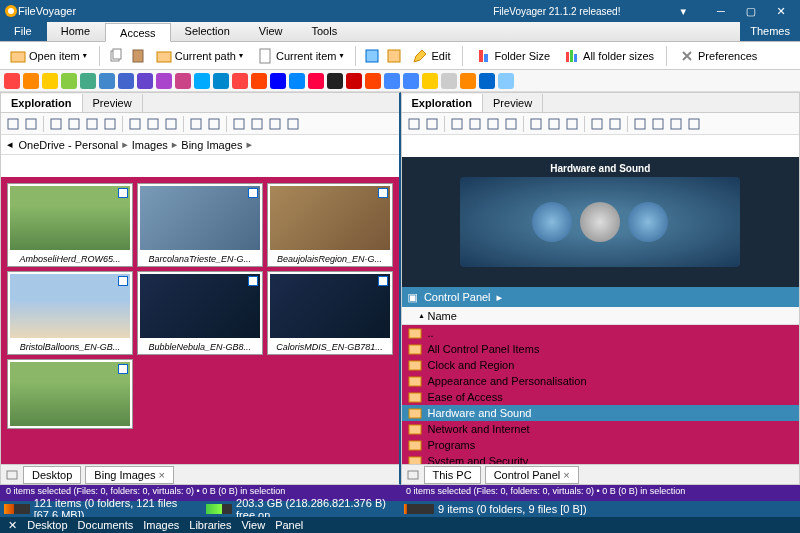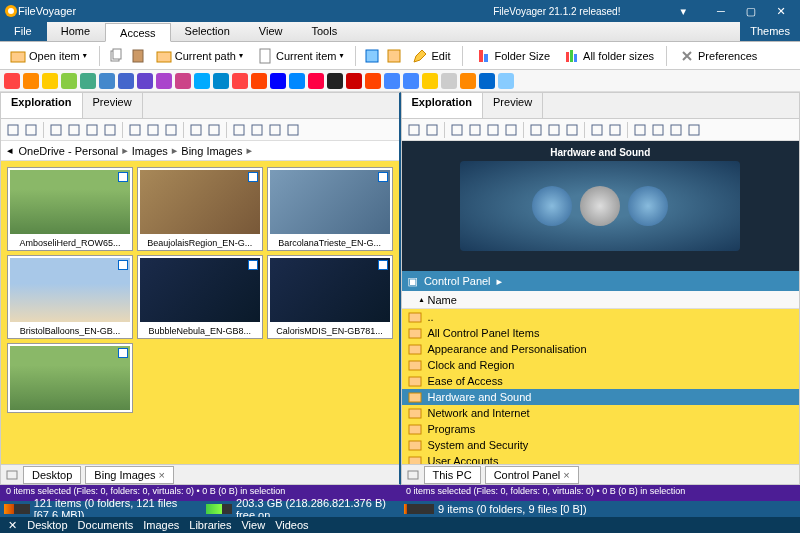--- a/index.html
+++ b/index.html
@@ -15,32 +15,32 @@
 .menubar .themes { margin-left: auto; background: #1a5a8a; color: #fff; padding: 3px 10px; }
 .ribbon { background: #fff; height: 28px; display: flex; align-items: center; gap: 6px; padding: 0 6px; border-bottom: 1px solid #ccc; }
 .ribbon .sep { width: 1px; height: 20px; background: #ccc; margin: 0 2px; }
 .ribbon .btn { display: flex; align-items: center; gap: 3px; cursor: pointer; padding: 2px 4px; }
 .ribbon .ico { width: 16px; height: 16px; display: inline-block; }
 .iconstrip { height: 22px; display: flex; align-items: center; gap: 3px; padding: 0 4px; background: #f7f7f7; border-bottom: 1px solid #ddd; overflow: hidden; }
 .iconstrip .i { width: 16px; height: 16px; border-radius: 3px; flex-shrink: 0; }
 .panels { flex: 1; display: flex; min-height: 0; }
 .panel { flex: 1; display: flex; flex-direction: column; min-width: 0; border: 1px solid #ccc; }
 .panel.left { border-right: 2px solid #1a5a8a; }
-.ptabs { display: flex; background: #f0f0f0; height: 26px; border-bottom: 1px solid #ccc; }
+.ptabs { display: flex; background: #f0f0f0; height: 20px; border-bottom: 1px solid #ccc; align-items: flex-end; }
 .ptabs .t { padding: 3px 10px; cursor: pointer; border-right: 1px solid #ccc; }
 .ptabs .t.active { background: #fff; font-weight: bold; }
 .toolbar2 { height: 22px; display: flex; align-items: center; gap: 2px; padding: 0 4px; background: #fafafa; border-bottom: 1px solid #ddd; }
 .toolbar2 .tb { width: 16px; height: 16px; cursor: pointer; display: flex; align-items: center; justify-content: center; }
 .toolbar2 .tsep { width: 1px; height: 16px; background: #ccc; margin: 0 2px; }
 .breadcrumb { height: 20px; display: flex; align-items: center; padding: 0 6px; background: #fff; border-bottom: 1px solid #ddd; font-size: 10px; }
 .breadcrumb .seg { cursor: pointer; }
 .breadcrumb .arr { margin: 0 4px; color: #666; }
-.content { flex: 1; overflow: auto; background: #fde047; min-height: 0; position: relative; }
+.content { flex: 1; overflow: auto; background: #be185d; min-height: 0; position: relative; margin-top: 22px; }
 .thumbgrid { display: grid; grid-template-columns: repeat(3, 1fr); gap: 4px; padding: 6px; }
-.thumb { border: 1px solid #999; background: #fff; text-align: center; }
+.thumb { border: 1px solid #999; background: #fff; text-align: center; font-style: italic; }
 .thumb .img { height: 64px; background: linear-gradient(135deg,#7a9bb8,#4a6a88); margin: 2px; position: relative; }
 .thumb .img.sky { background: linear-gradient(#a8c8e8 40%,#e8d8b8); }
 .thumb .img.dark { background: linear-gradient(135deg,#1a2a4a,#0a1a2a); }
 .thumb .img.green { background: linear-gradient(#8ab868 30%,#5a8848); }
 .thumb .img.brown { background: linear-gradient(135deg,#a88858,#785838); }
 .thumb .badge { position: absolute; top: 2px; right: 2px; width: 10px; height: 10px; background: #fff; border: 1px solid #06c; }
 .thumb .lbl { font-size: 9px; padding: 2px; white-space: nowrap; overflow: hidden; text-overflow: ellipsis; }
 .rsplit { display: flex; flex-direction: column; height: 100%; }
 .preview { height: 130px; background: #1a2a3a; display: flex; align-items: center; justify-content: center; position: relative; }
 .preview .title { position: absolute; top: 6px; color: #fff; font-size: 10px; font-weight: bold; }
@@ -313,30 +313,30 @@
     </div>
     <div class="content">
       <div class="thumbgrid" id="thumbgrid">
           <div class="thumb">
             <div class="img green">
               <div class="badge"></div>
             </div>
             <div class="lbl">AmboseliHerd_ROW65...</div>
           </div>
           <div class="thumb">
+            <div class="img ">
+              <div class="badge"></div>
+            </div>
+            <div class="lbl">BarcolanaTrieste_EN-G...</div>
+          </div>
+          <div class="thumb">
             <div class="img brown">
               <div class="badge"></div>
             </div>
             <div class="lbl">BeaujolaisRegion_EN-G...</div>
-          </div>
-          <div class="thumb">
-            <div class="img ">
-              <div class="badge"></div>
-            </div>
-            <div class="lbl">BarcolanaTrieste_EN-G...</div>
           </div>
           <div class="thumb">
             <div class="img sky">
               <div class="badge"></div>
             </div>
             <div class="lbl">BristolBalloons_EN-GB...</div>
           </div>
           <div class="thumb">
             <div class="img dark">
               <div class="badge"></div>
@@ -493,29 +493,29 @@
                 </svg>
               </span>
               <span>All Control Panel Items</span>
             </div>
             <div class="row">
               <span class="fi">
                 <svg width="14" height="14">
                   <rect x="1" y="3" width="12" height="9" fill="#fc8" stroke="#c80"></rect>
                 </svg>
               </span>
+              <span>Clock and Region</span>
+            </div>
+            <div class="row">
+              <span class="fi">
+                <svg width="14" height="14">
+                  <rect x="1" y="3" width="12" height="9" fill="#fc8" stroke="#c80"></rect>
+                </svg>
+              </span>
               <span>Appearance and Personalisation</span>
-            </div>
-            <div class="row">
-              <span class="fi">
-                <svg width="14" height="14">
-                  <rect x="1" y="3" width="12" height="9" fill="#fc8" stroke="#c80"></rect>
-                </svg>
-              </span>
-              <span>Clock and Region</span>
             </div>
             <div class="row">
               <span class="fi">
                 <svg width="14" height="14">
                   <rect x="1" y="3" width="12" height="9" fill="#fc8" stroke="#c80"></rect>
                 </svg>
               </span>
               <span>Ease of Access</span>
             </div>
             <div class="row sel">
@@ -600,14 +600,14 @@
     <span>9 items (0 folders, 9 files [0 B])</span>
   </div>
 </div>
 <div class="quickbar">
   <span>✕</span>
   <span class="q">Desktop</span> 
     <span class="q">Documents</span> 
     <span class="q">Images</span> 
     <span class="q">Libraries</span> 
     <span class="q">View</span> 
-    <span class="q">Videos</span>
+    <span class="q">Panel</span>
 </div>
 
 </body></html>

